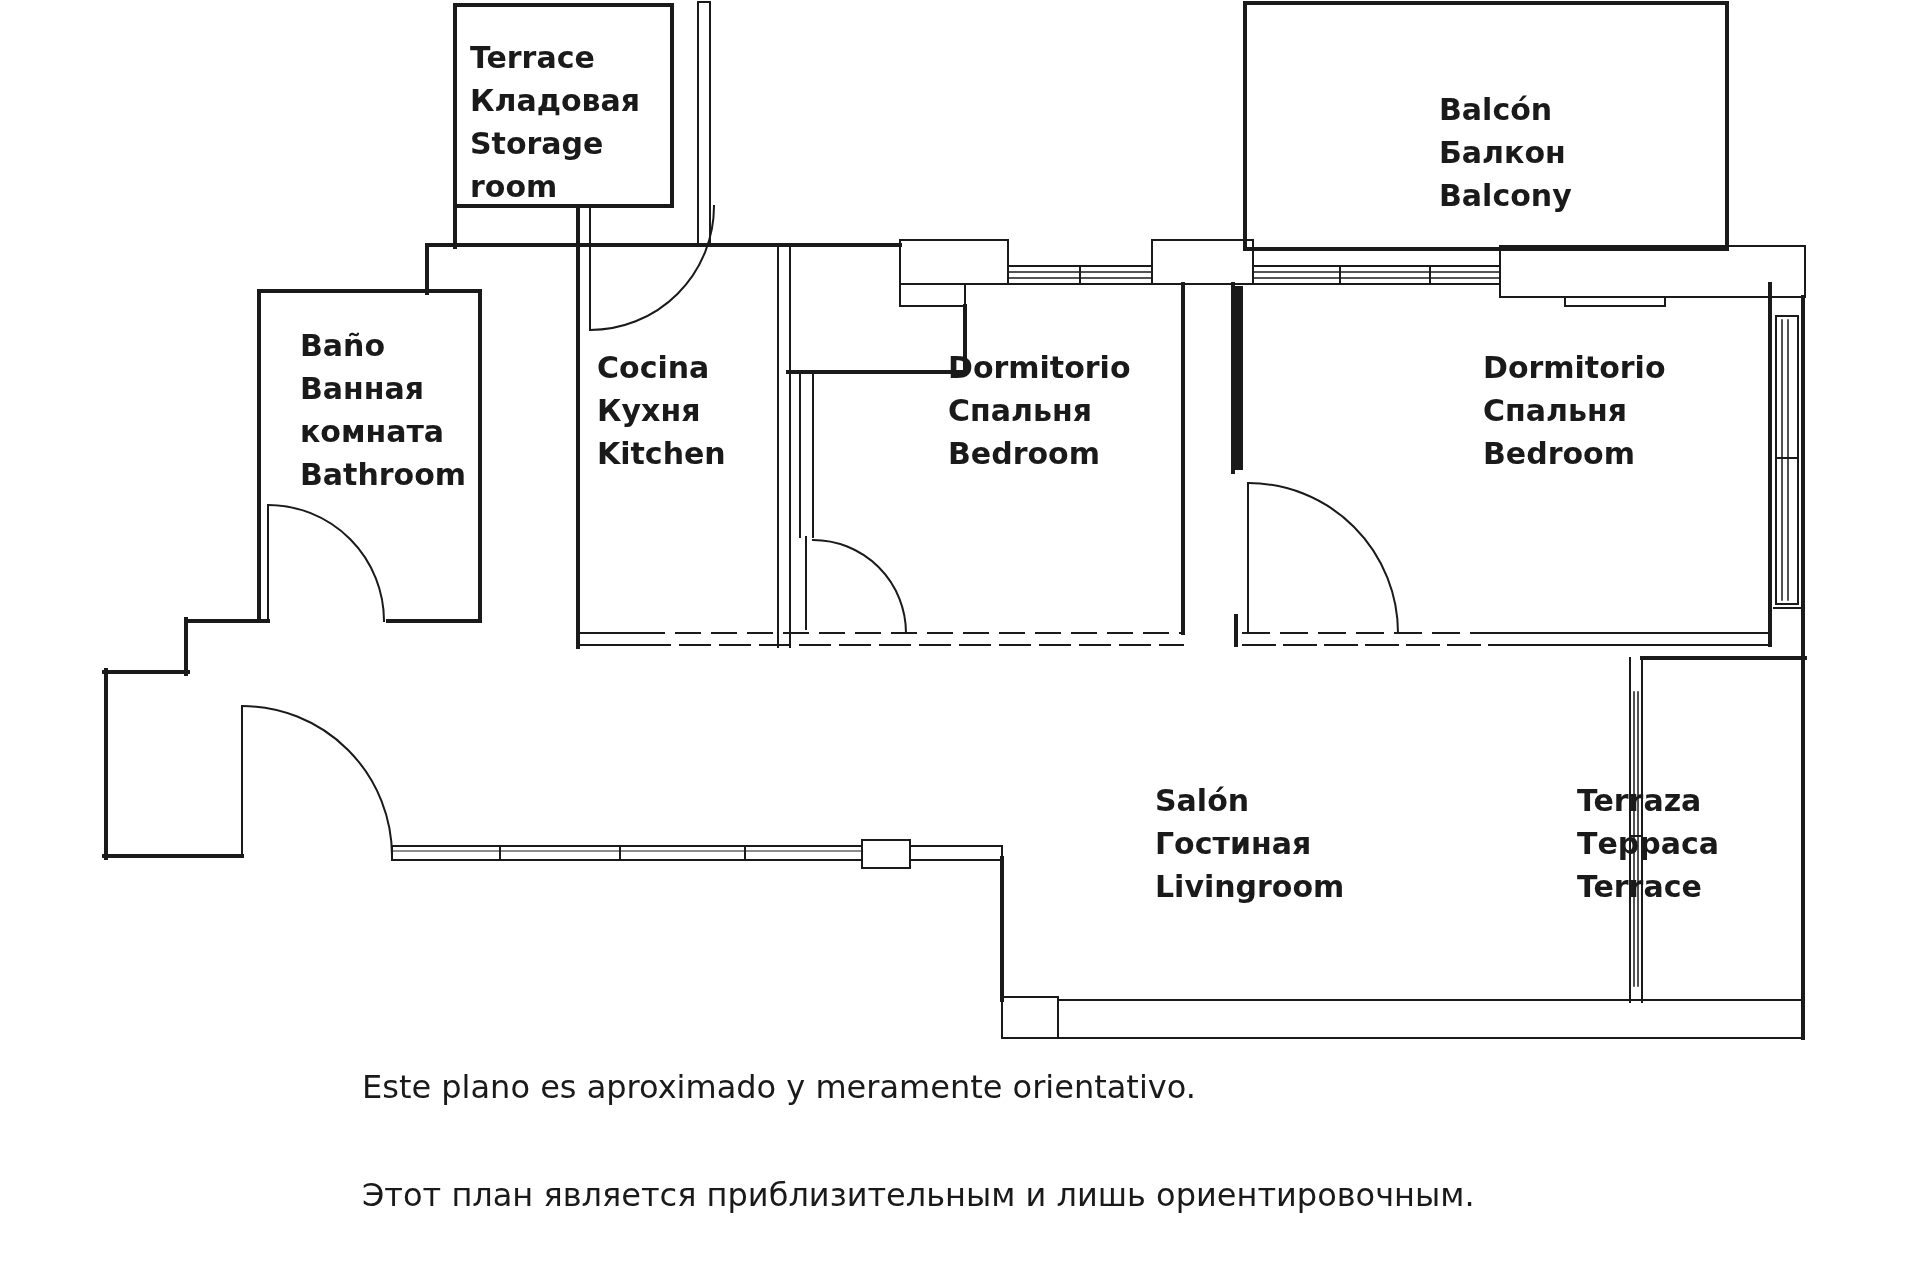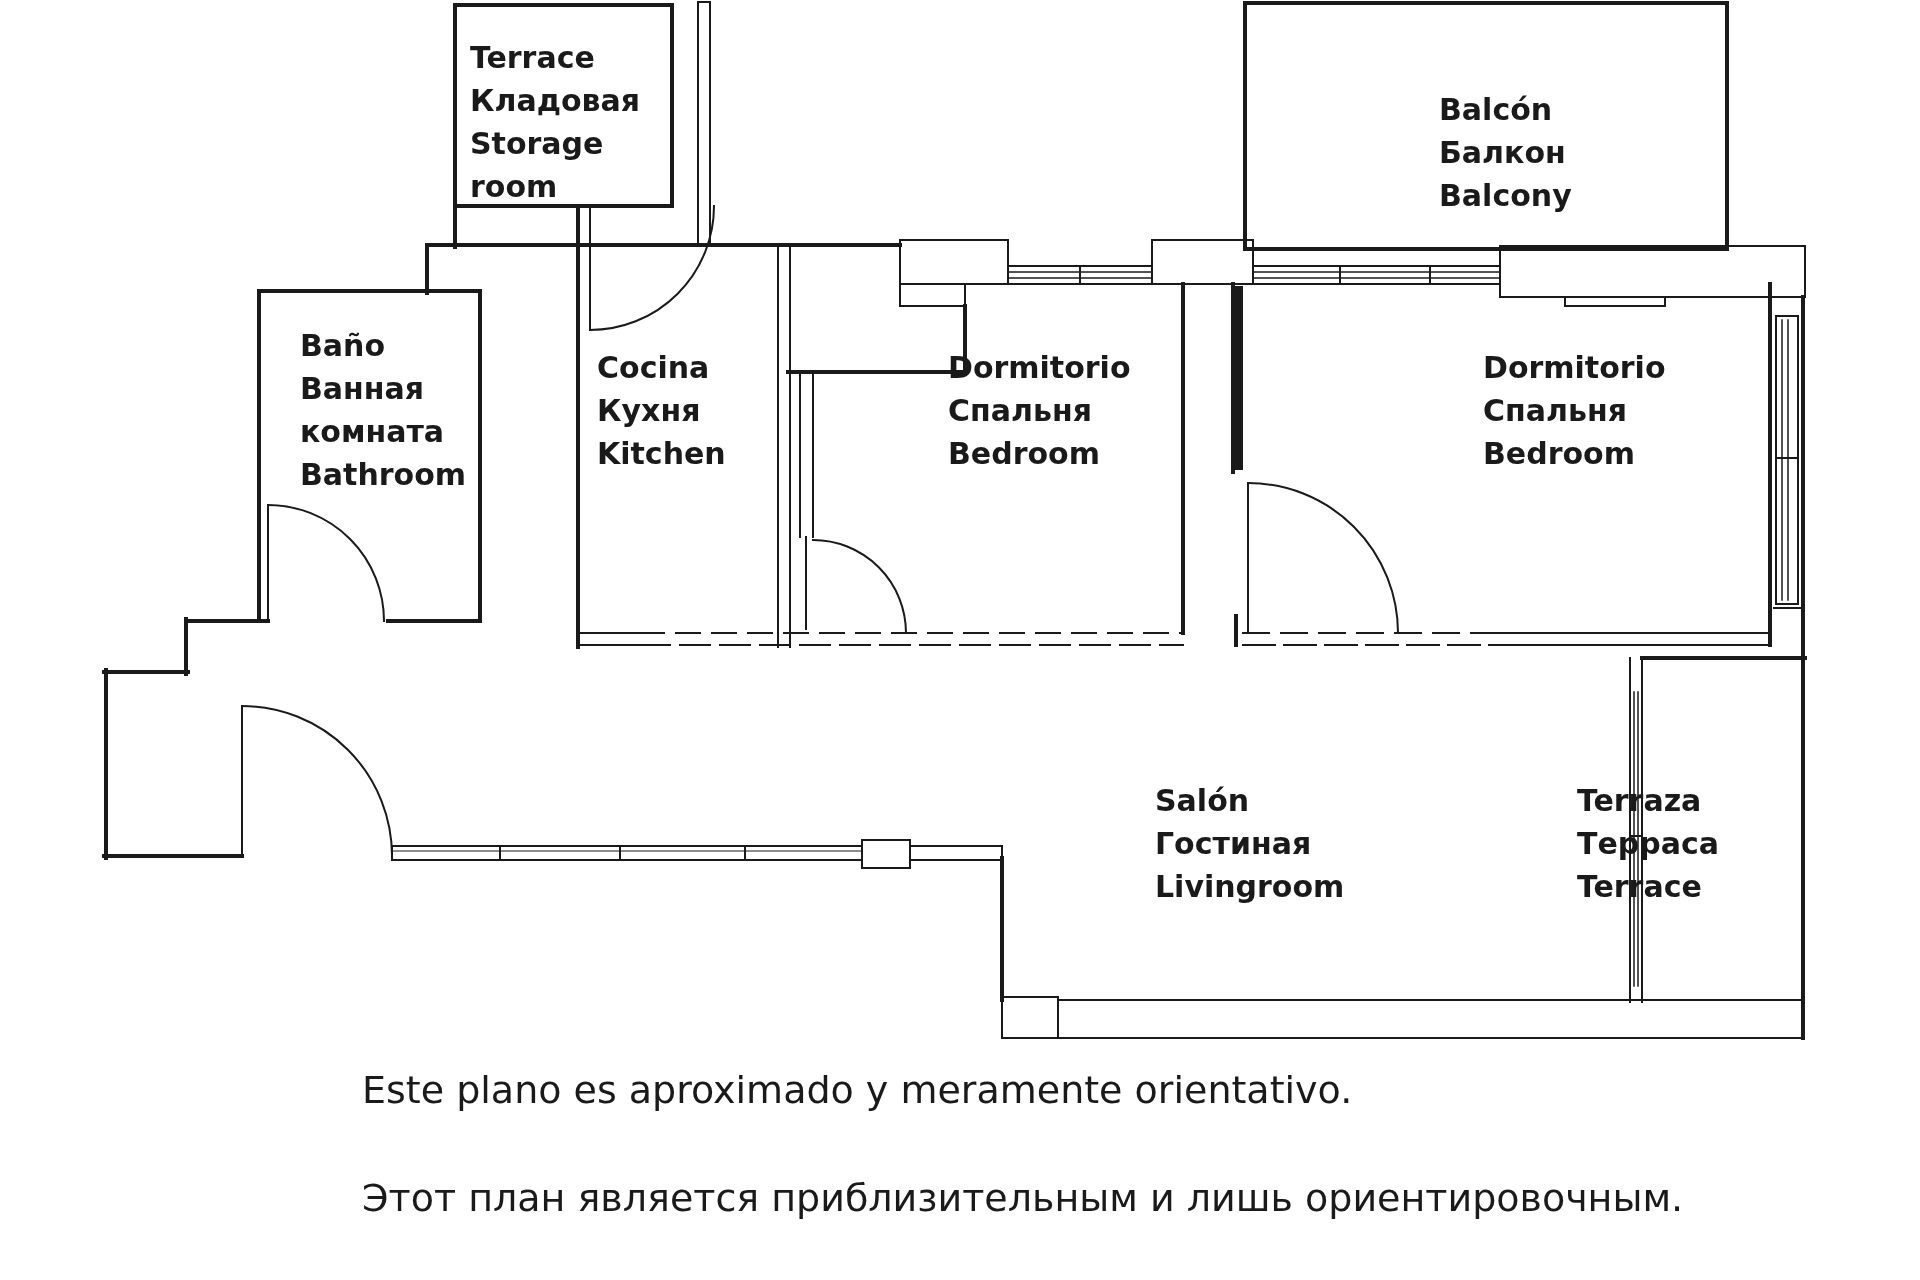--- a/index.html
+++ b/index.html
@@ -12,21 +12,21 @@
   .room-label{
     position:absolute;
     font-weight:bold;
     font-size:30px;
     line-height:43px;
     color:#1a1a1a;
     white-space:nowrap;
   }
   .disclaimer{
     position:absolute;
-    font-size:38px;
+    font-size:32px;
     color:#1a1a1a;
     white-space:nowrap;
   }
   
   .lbl-storage   {left:470px; top:36px;}
   .lbl-balcony   {left:1439px;top:40px;margin-top:48px;}
   .lbl-bathroom  {left:300px; top:324px;}
   .lbl-kitchen   {left:597px; top:346px;}
   .lbl-bedroom1  {left:948px; top:346px;}
   .lbl-bedroom2  {left:1483px;top:346px;}

